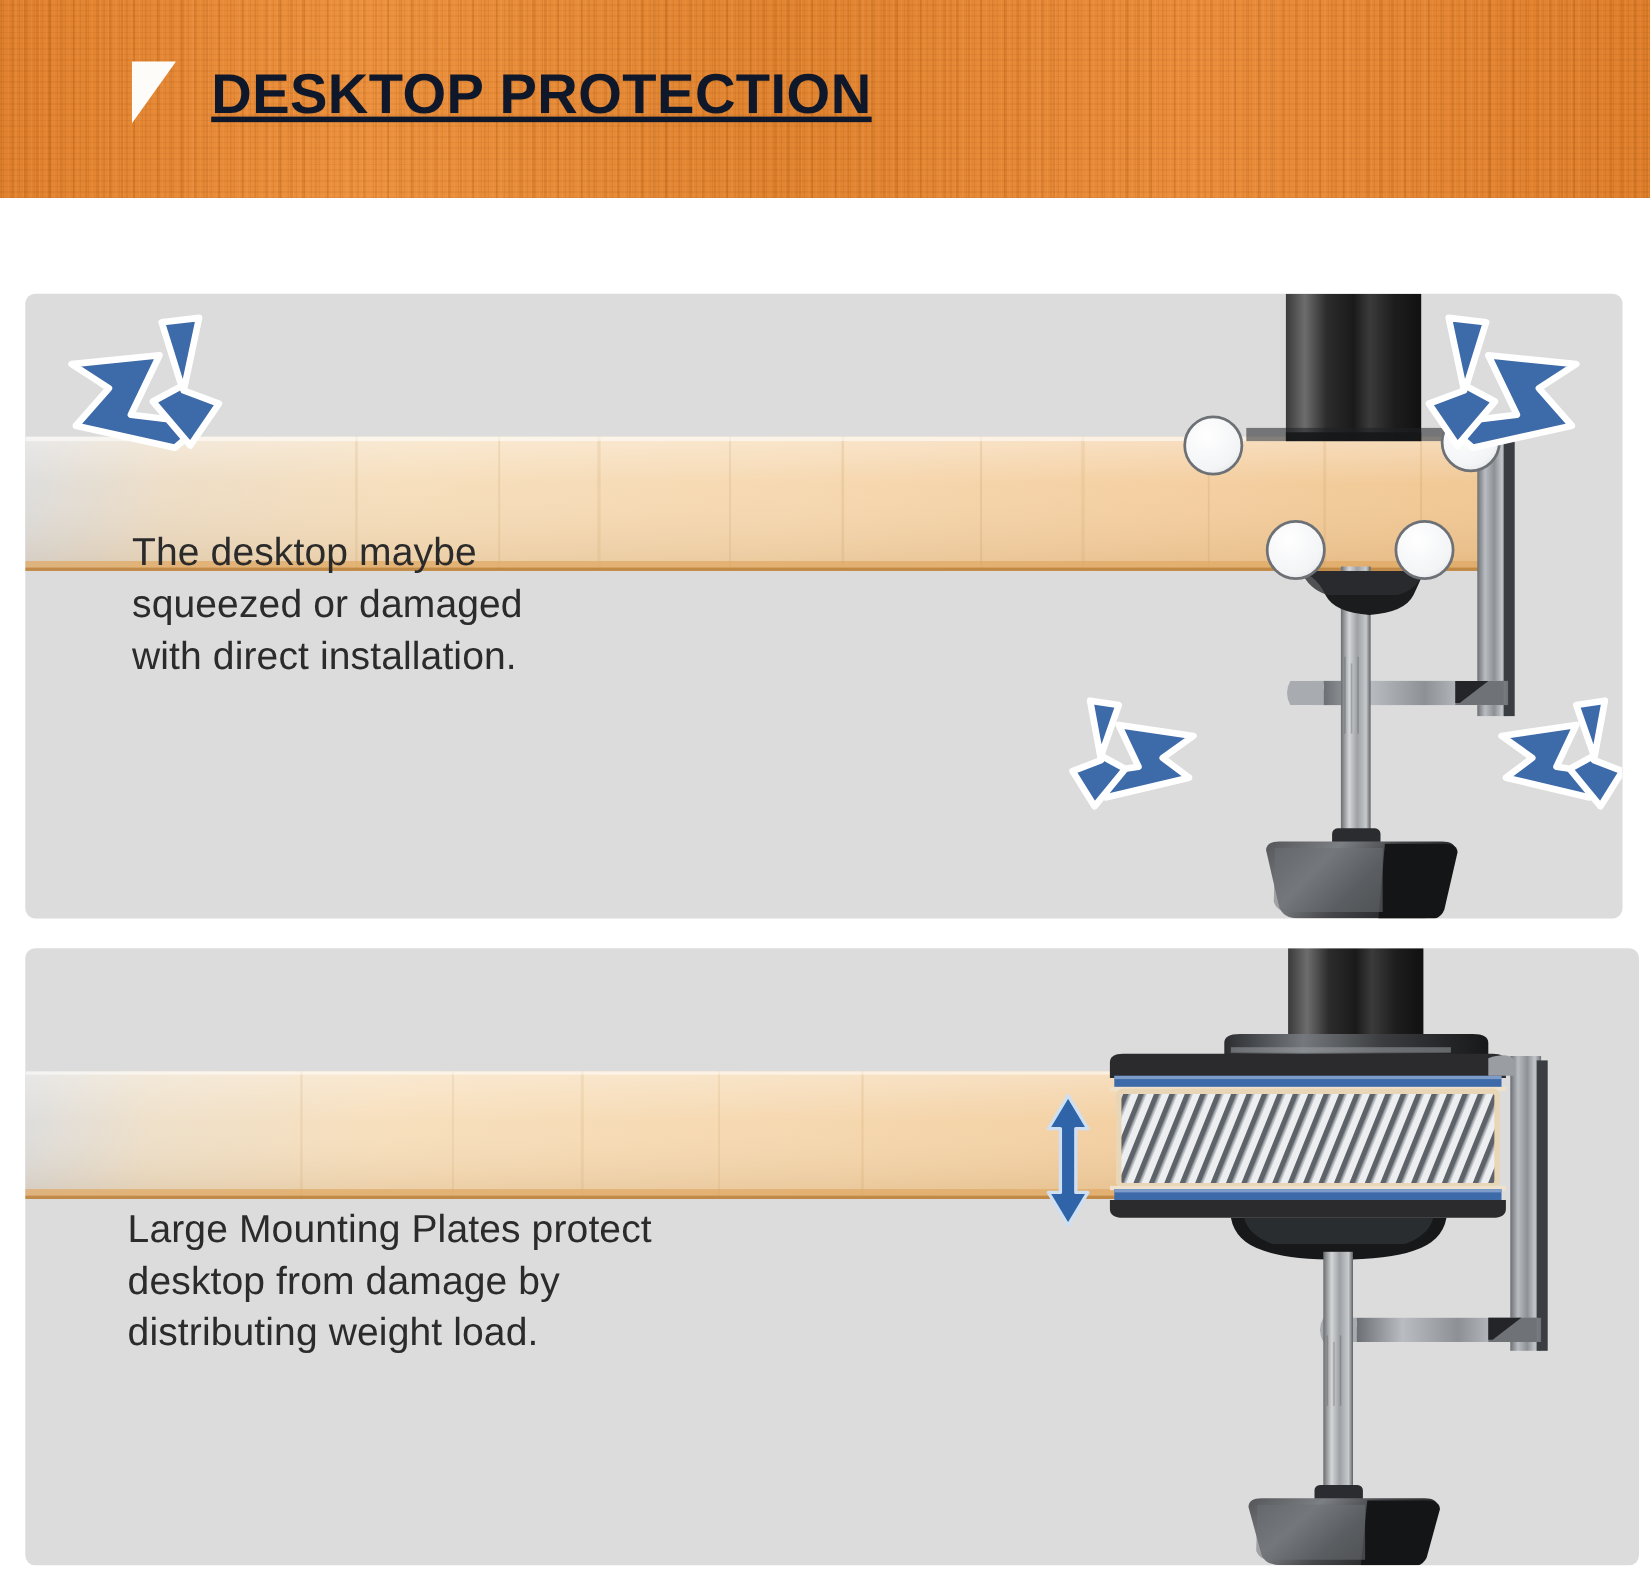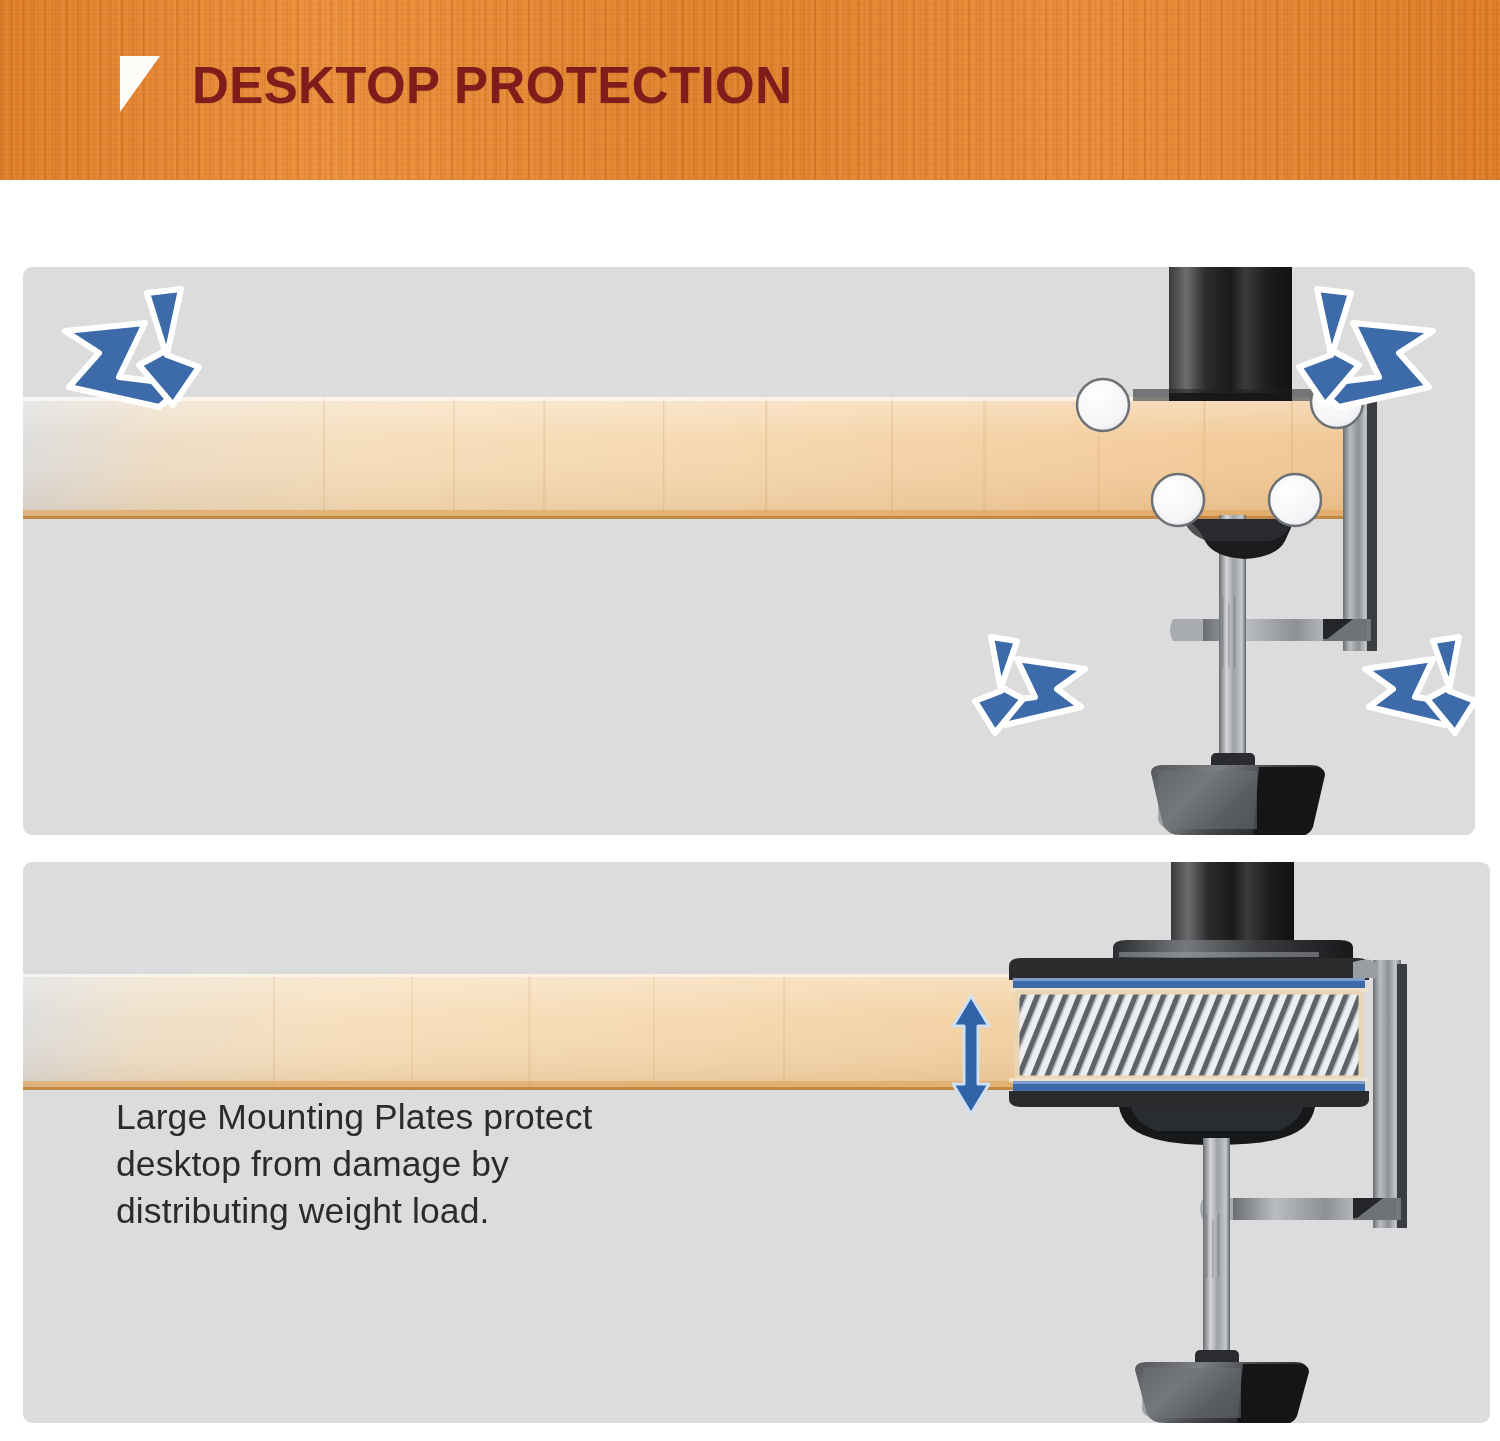--- a/index.html
+++ b/index.html
@@ -33,27 +33,28 @@
         rgba(255,255,255,0.015) 1px, rgba(255,255,255,0.015) 5px),
       linear-gradient(90deg,#e07a22 0%,#ec8b33 22%,#e07d24 48%,#ea8730 72%,#de7820 100%);
     pointer-events:none;
   }
   .banner-inner{
     position:absolute;left:118px;top:54px;
     display:flex;align-items:center;gap:30px;
   }
   .flag-icon{width:44px;height:62px;display:block;}
   .banner-title{
-    color:#7f1d1d;
+    color:#0f172a;
     font-size:51px;
     font-weight:bold;
     letter-spacing:0.4px;
     line-height:1;
     white-space:nowrap;
     text-shadow:0 1px 0 rgba(0,0,0,0.06);
+    text-decoration:underline;
   }
 
   
   .panel{
     position:absolute;
     background:#dcdcdc;
     border-radius:9px;
     overflow:hidden;
   }
   #panel-1{left:23px;top:267px;width:1452px;height:568px;}
@@ -227,20 +228,23 @@
         </g>
 
         <g transform="translate(1336,380)">
           <path d="M6 22 L74 12 L56 50 L110 58 L86 78 L10 60 L34 42 Z"></path>
           <path d="M74 -6 L100 -10 L90 44 L116 54 L96 86 L68 52 L90 40 Z"></path>
         </g>
       </g>
     </svg>
   </div>
 
+  <div class="caption" id="caption-1">The desktop maybe
+squeezed or damaged
+with direct installation.</div>
 </div>
 
 <div class="panel" id="panel-2">
 
   <div class="art">
     <svg width="1452" height="561" viewBox="0 0 1452 561" xmlns="http://www.w3.org/2000/svg">
       <defs>
         <linearGradient id="p2wood" x1="0" y1="0" x2="1" y2="0">
           <stop offset="0" stop-color="#dcdcdc"></stop>
           <stop offset="0.09" stop-color="#eedfc8"></stop>

